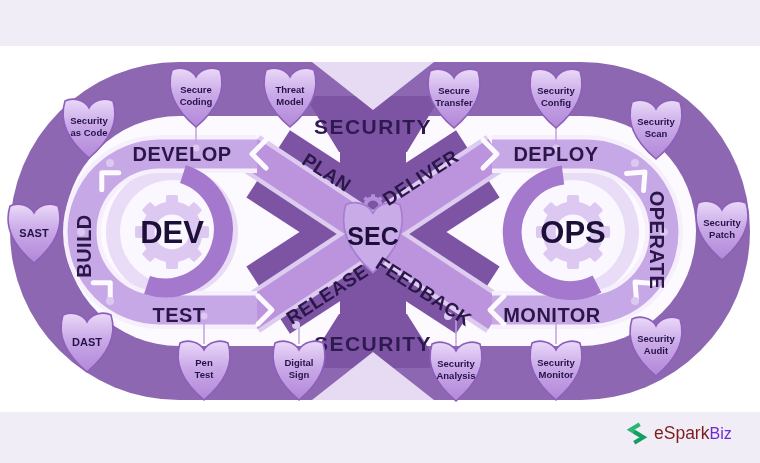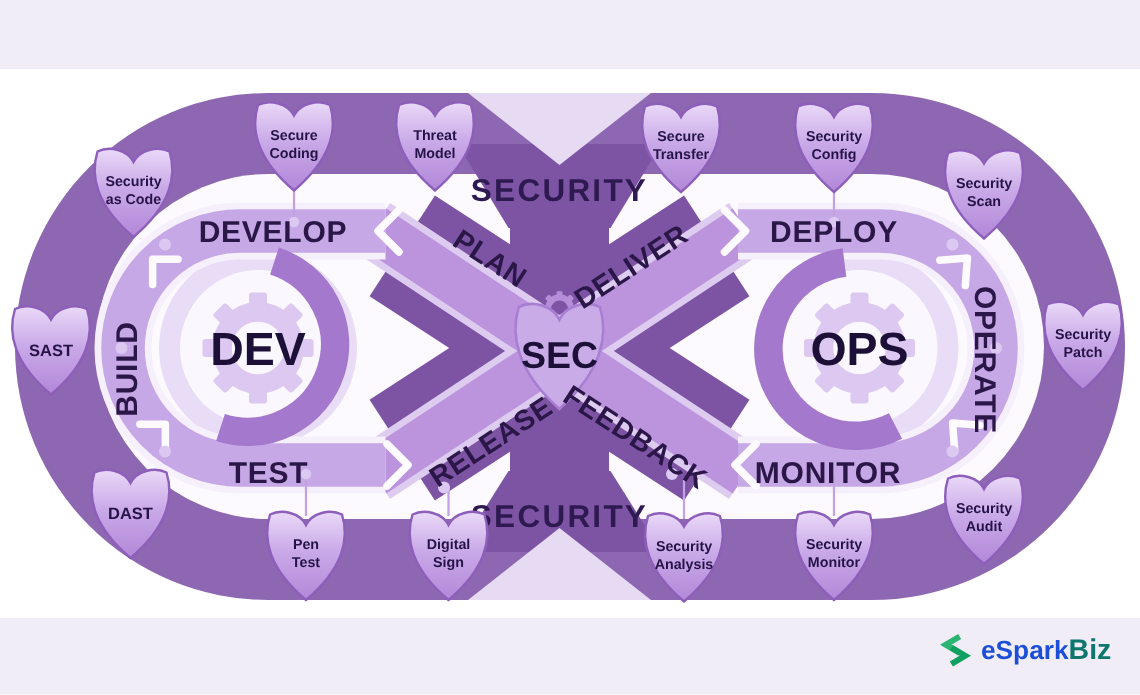--- a/index.html
+++ b/index.html
@@ -10,22 +10,22 @@
   .dlbl{font-size:19px;font-weight:600;fill:#2a1748;letter-spacing:.5px;}
   .core{font-size:31px;font-weight:800;fill:#1c1038;}
   .seccore{font-size:25px;font-weight:800;fill:#1c1038;}
   .secband{font-size:21px;font-weight:600;fill:#2e1a50;letter-spacing:1.5px;}
   .st{font-size:9.5px;font-weight:700;fill:#251347;text-anchor:middle;}
   .st1{font-size:11px;font-weight:700;fill:#251347;text-anchor:middle;}
   .chev{fill:none;stroke:#fdfbff;stroke-width:5;stroke-linejoin:round;stroke-linecap:round;}
   .stem{stroke:#c2a2e2;stroke-width:1.5;}
   .dot{fill:#dcc9f1;}
   .logo{position:absolute;left:626px;top:420px;height:27px;display:flex;align-items:center;gap:6px;}
-  .logo .lb{font-size:17.5px;font-weight:700;color:#1d4ed8;}
-  .logo .ll{font-size:19px;font-weight:700;color:#0f766e;}
+  .logo .lb{font-size:17.5px;font-weight:400;color:#7f1d1d;}
+  .logo .ll{font-size:16px;font-weight:400;color:#6d28d9;}
 </style>
 </head>
 <body>
 
 <div class="stage">
 <svg width="760" height="463" viewBox="0 0 760 463">
   <defs>
     <linearGradient id="shgrad" x1="0" y1="0" x2="0" y2="1">
       <stop offset="0" stop-color="#ead9f8"></stop>
       <stop offset="0.45" stop-color="#c9a9e8"></stop>

